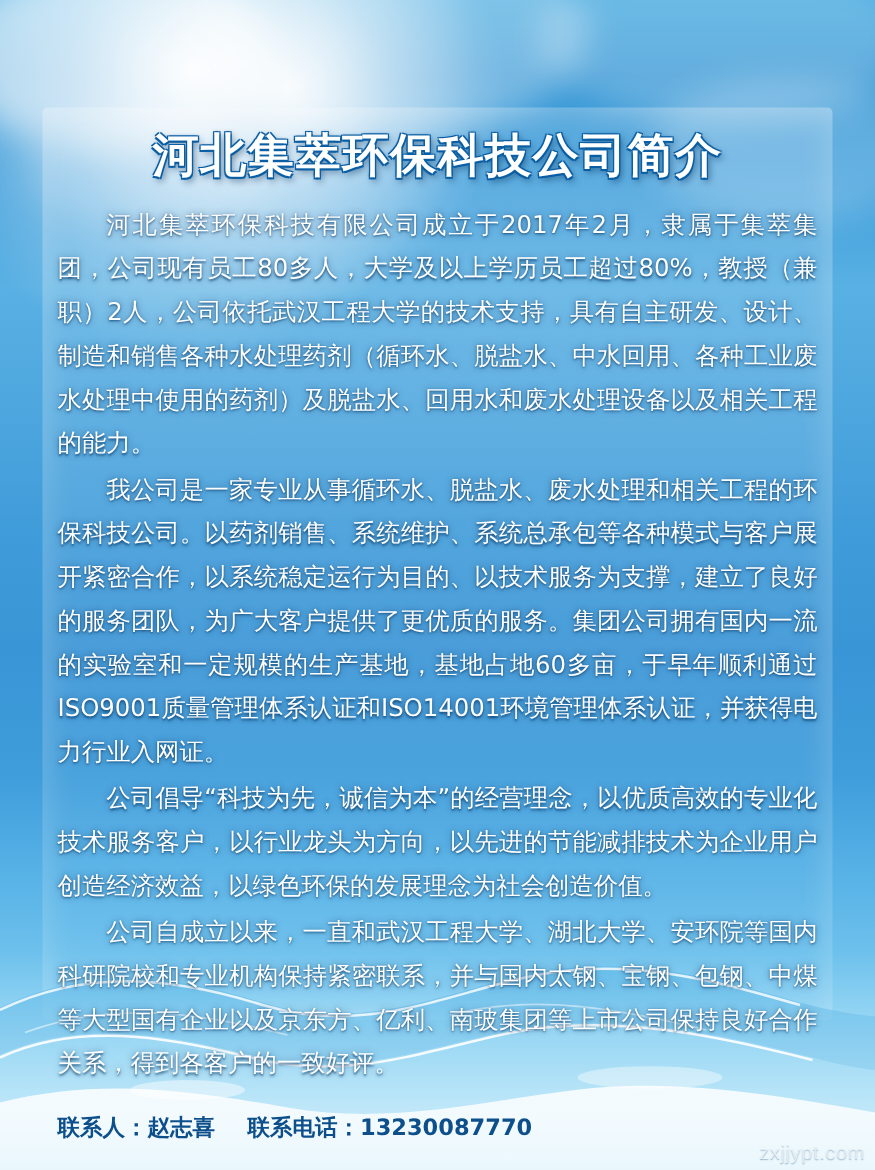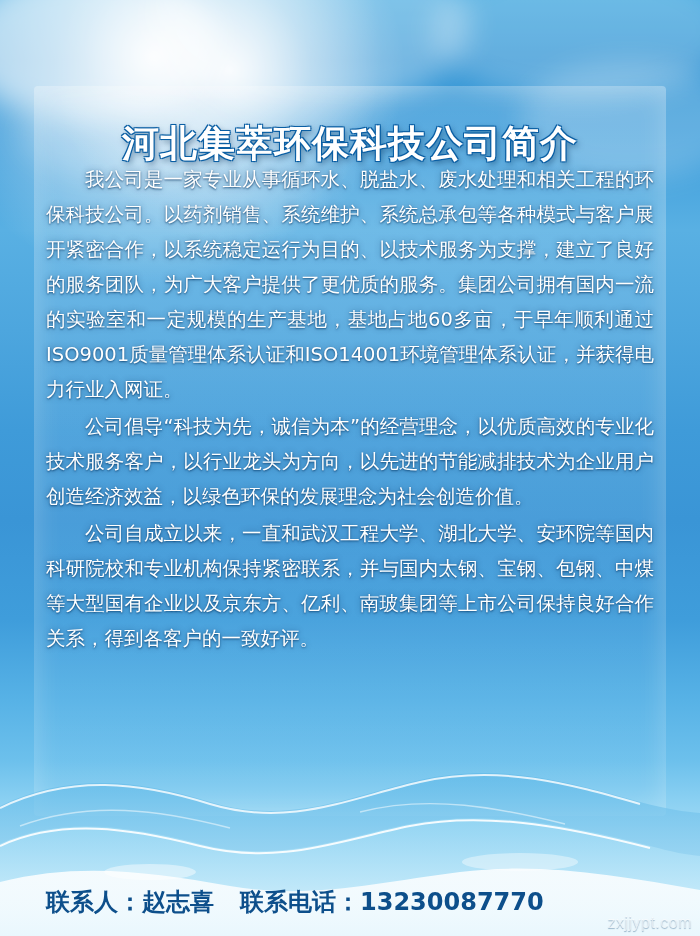--- a/index.html
+++ b/index.html
@@ -90,21 +90,20 @@
     letter-spacing: 1px;
     color: #ffffff;
     text-shadow:
       0 0 2px #0b5fa4,
       1px 1px 0 #0b5fa4,
       -1px 1px 0 #0b5fa4,
       1px -1px 0 #0b5fa4,
       -1px -1px 0 #0b5fa4,
       2px 3px 6px rgba(0,40,80,0.55);
     white-space: nowrap;
-    margin-top: 19px;
   }
 
   .body-text {
     position: absolute;
     left: 46px;
     top: 162px;
     width: 608px;
     font-family: "DejaVu Sans", "Liberation Sans", sans-serif;
     font-size: 19.5px;
     line-height: 35px;
@@ -116,21 +115,21 @@
     margin: 0 0 2px 0;
     text-indent: 2em;
   }
 
   .footer {
     position: absolute;
     left: 46px;
     bottom: 18px;
     width: 620px;
     font-family: "DejaVu Sans", "Liberation Sans", sans-serif;
-    font-size: 24px;
+    font-size: 18px;
     line-height: 31px;
     color: #0d4f8b;
     font-weight: bold;
   }
   .footer .line { white-space: nowrap; }
   .footer .gap { display: inline-block; width: 26px; }
 
   .watermark {
     position: absolute;
     right: 8px;
@@ -180,20 +179,21 @@
     <path d="M0,170 C60,142 130,152 200,170 C280,190 340,164 410,150 C490,134 580,154 650,172" fill="none" stroke="rgba(255,255,255,0.9)" stroke-width="2"></path>
     <path d="M20,150 C90,124 160,134 230,152" fill="none" stroke="rgba(255,255,255,0.5)" stroke-width="1.4"></path>
     <path d="M360,136 C430,118 500,132 565,148" fill="none" stroke="rgba(255,255,255,0.5)" stroke-width="1.4"></path>
     <ellipse cx="150" cy="196" rx="46" ry="8" fill="rgba(255,255,255,0.45)"></ellipse>
     <ellipse cx="520" cy="186" rx="58" ry="9" fill="rgba(255,255,255,0.4)"></ellipse>
   </svg>
 
   <div class="title">河北集萃环保科技公司简介</div>
 
   <div class="body-text">
+    <p>河北集萃环保科技有限公司成立于2017年2月，隶属于集萃集团，公司现有员工80多人，大学及以上学历员工超过80%，教授（兼职）2人，公司依托武汉工程大学的技术支持，具有自主研发、设计、制造和销售各种水处理药剂（循环水、脱盐水、中水回用、各种工业废水处理中使用的药剂）及脱盐水、回用水和废水处理设备以及相关工程的能力。</p>
     <p>我公司是一家专业从事循环水、脱盐水、废水处理和相关工程的环保科技公司。以药剂销售、系统维护、系统总承包等各种模式与客户展开紧密合作，以系统稳定运行为目的、以技术服务为支撑，建立了良好的服务团队，为广大客户提供了更优质的服务。集团公司拥有国内一流的实验室和一定规模的生产基地，基地占地60多亩，于早年顺利通过ISO9001质量管理体系认证和ISO14001环境管理体系认证，并获得电力行业入网证。</p>
     <p>公司倡导“科技为先，诚信为本”的经营理念，以优质高效的专业化技术服务客户，以行业龙头为方向，以先进的节能减排技术为企业用户创造经济效益，以绿色环保的发展理念为社会创造价值。</p>
     <p>公司自成立以来，一直和武汉工程大学、湖北大学、安环院等国内科研院校和专业机构保持紧密联系，并与国内太钢、宝钢、包钢、中煤等大型国有企业以及京东方、亿利、南玻集团等上市公司保持良好合作关系，得到各客户的一致好评。</p>
   </div>
 
   <div class="footer">
     <div class="line">
       <span>联系人：</span><span>赵志喜</span><span class="gap"></span><span>联系电话：</span><span>13230087770</span>
     </div>
   </div>

